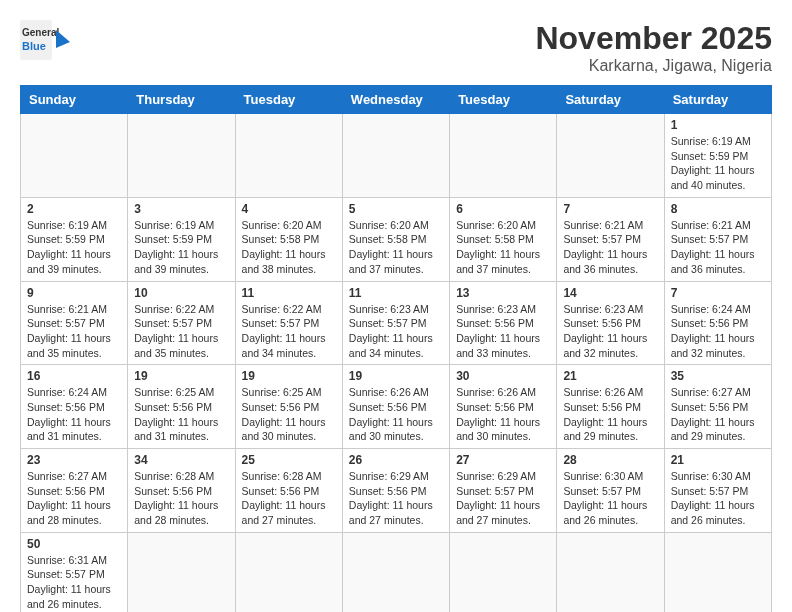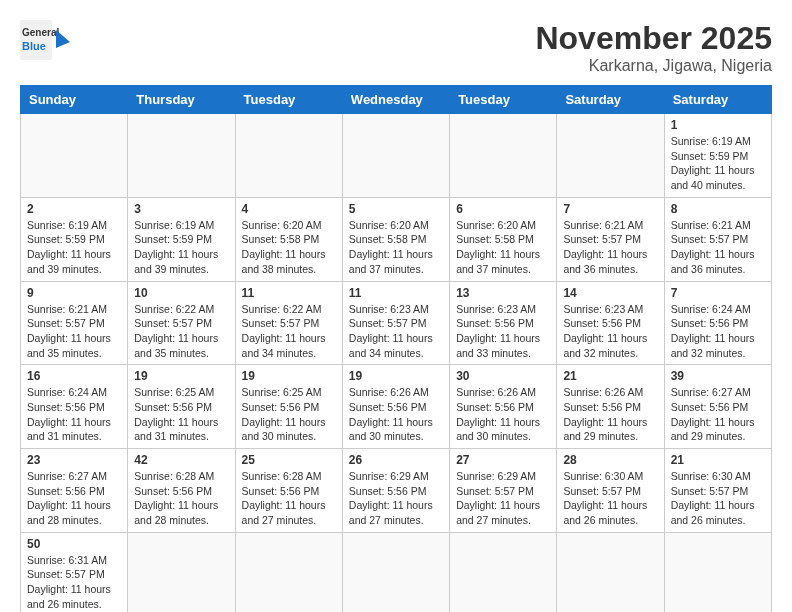--- a/index.html
+++ b/index.html
@@ -255,37 +255,37 @@
 and 30 minutes.</div>
         </td>
         <td>
           <div class="day-number">21</div>
           <div class="cell-info" style="white-space: pre-line;">Sunrise: 6:26 AM
 Sunset: 5:56 PM
 Daylight: 11 hours
 and 29 minutes.</div>
         </td>
         <td>
-          <div class="day-number">39</div>
+          <div class="day-number">35</div>
           <div class="cell-info" style="white-space: pre-line;">Sunrise: 6:27 AM
 Sunset: 5:56 PM
 Daylight: 11 hours
 and 29 minutes.</div>
         </td>
       </tr>
       <tr>
         <td>
           <div class="day-number">23</div>
           <div class="cell-info" style="white-space: pre-line;">Sunrise: 6:27 AM
 Sunset: 5:56 PM
 Daylight: 11 hours
 and 28 minutes.</div>
         </td>
         <td>
-          <div class="day-number">42</div>
+          <div class="day-number">34</div>
           <div class="cell-info" style="white-space: pre-line;">Sunrise: 6:28 AM
 Sunset: 5:56 PM
 Daylight: 11 hours
 and 28 minutes.</div>
         </td>
         <td>
           <div class="day-number">25</div>
           <div class="cell-info" style="white-space: pre-line;">Sunrise: 6:28 AM
 Sunset: 5:56 PM
 Daylight: 11 hours

